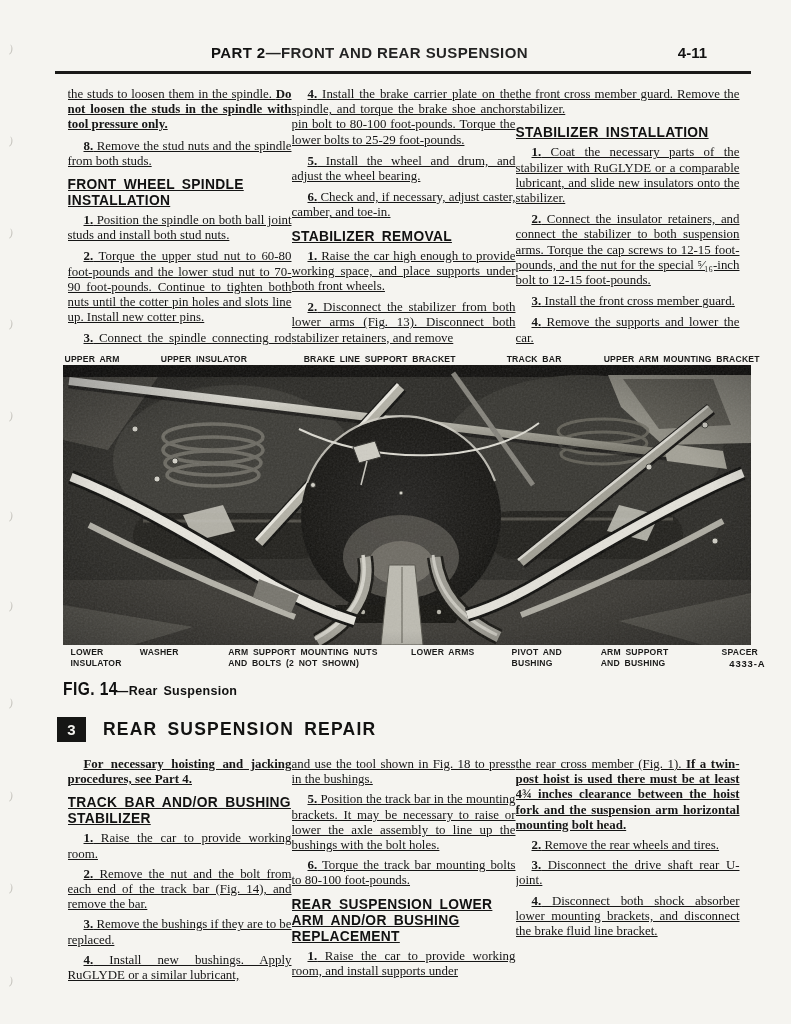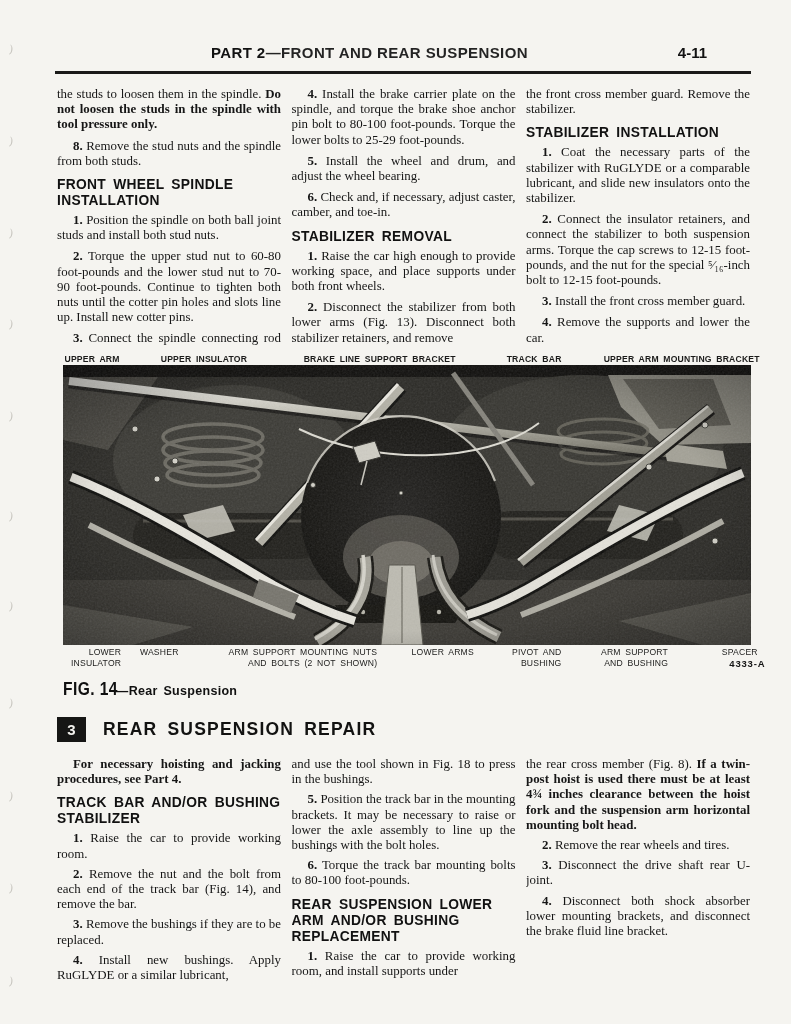--- a/index.html
+++ b/index.html
@@ -27,21 +27,21 @@
   }
   .hpart{font-weight:700;}
   .hrest{font-weight:700;opacity:.92;}
   .hpage{
     position:absolute;top:44px;right:84px;
     font-family:"Liberation Sans","DejaVu Sans",sans-serif;
     font-weight:700;font-size:15px;color:#121212;
   }
   .rule{margin:0 40px 0 55px;border-top:3px solid #1a1a19;}
   
-  .cols{display:flex;justify-content:space-between;margin:13px 41px 0 57px;}
+  .cols{display:flex;justify-content:center;margin:13px 41px 0 57px;text-decoration:underline;}
   .col{flex:0 0 224px;width:224px;overflow:hidden;}
   .cols.top{height:258px;}
   .para{
     margin:0;font-size:12.9px;line-height:15.2px;
     text-align:justify;color:#161616;
   }
   .para.ind{text-indent:16px;}
   .para + .para{margin-top:6px;}
   .cols.bottom .para + .para{margin-top:5px;}
   .para b{font-weight:700;}
@@ -57,23 +57,23 @@
   .toplabels{position:relative;height:13px;}
   .toplab{
     position:absolute;bottom:1px;white-space:nowrap;
     font-family:"Liberation Sans","DejaVu Sans",sans-serif;
     font-weight:700;font-size:8.6px;letter-spacing:.2px;word-spacing:2px;color:#1b1b1a;
   }
   .photo{display:block;width:688px;height:280px;background:#23221f;}
   .botlabels{position:relative;height:30px;}
   .botlab{
     position:absolute;top:2px;transform:translateX(-50%);
-    text-align:right;white-space:nowrap;
-    font-family:"Liberation Sans","DejaVu Sans",sans-serif;
-    font-weight:400;font-size:8.6px;line-height:10.5px;letter-spacing:.2px;word-spacing:2px;color:#1b1b1a;
+    text-align:left;white-space:nowrap;
+    font-family:"Liberation Sans","DejaVu Sans",sans-serif;
+    font-weight:700;font-size:8.6px;line-height:10.5px;letter-spacing:.2px;word-spacing:2px;color:#1b1b1a;
   }
   .figcode{
     position:absolute;left:91%;top:13px;transform:translateX(-50%);
     font-family:"Liberation Sans","DejaVu Sans",sans-serif;
     font-weight:700;font-size:9.5px;letter-spacing:.8px;color:#141414;
   }
   .caption{margin-top:3px;height:24px;}
   .figno{
     display:inline-block;
     font-family:"Liberation Sans","DejaVu Sans",sans-serif;
@@ -296,21 +296,21 @@
         <p class="para ind"><b>4.</b><span> Install new bushings. Apply RuGLYDE or a similar lubricant,</span></p>
       </div>
     <div class="col">
         <p class="para"><span>and use the tool shown in Fig. 18 to press in the bushings.</span></p>
         <p class="para ind"><b>5.</b><span> Position the track bar in the mounting brackets. It may be necessary to raise or lower the axle assembly to line up the bushings with the bolt holes.</span></p>
         <p class="para ind"><b>6.</b><span> Torque the track bar mounting bolts to 80-100 foot-pounds.</span></p>
         <div class="colh">REAR SUSPENSION LOWER ARM AND/OR BUSHING REPLACEMENT</div>
         <p class="para ind"><b>1.</b><span> Raise the car to provide working room, and install supports under</span></p>
       </div>
     <div class="col">
-        <p class="para"><span>the rear cross member (Fig. 8). </span><b>If a twin-post hoist is used there must be at least 4¾ inches clearance between the hoist fork and the suspension arm horizontal mounting bolt head.</b></p>
+        <p class="para"><span>the rear cross member (Fig. 1). </span><b>If a twin-post hoist is used there must be at least 4¾ inches clearance between the hoist fork and the suspension arm horizontal mounting bolt head.</b></p>
         <p class="para ind"><b>2.</b><span> Remove the rear wheels and tires.</span></p>
         <p class="para ind"><b>3.</b><span> Disconnect the drive shaft rear U-joint.</span></p>
         <p class="para ind"><b>4.</b><span> Disconnect both shock absorber lower mounting brackets, and disconnect the brake fluid line bracket.</span></p>
       </div>
   </div>
 
 <span class="mark" style="top: 43px;">)</span>
     <span class="mark" style="top: 135px;">)</span>
     <span class="mark" style="top: 227px;">)</span>
     <span class="mark" style="top: 318px;">)</span>

